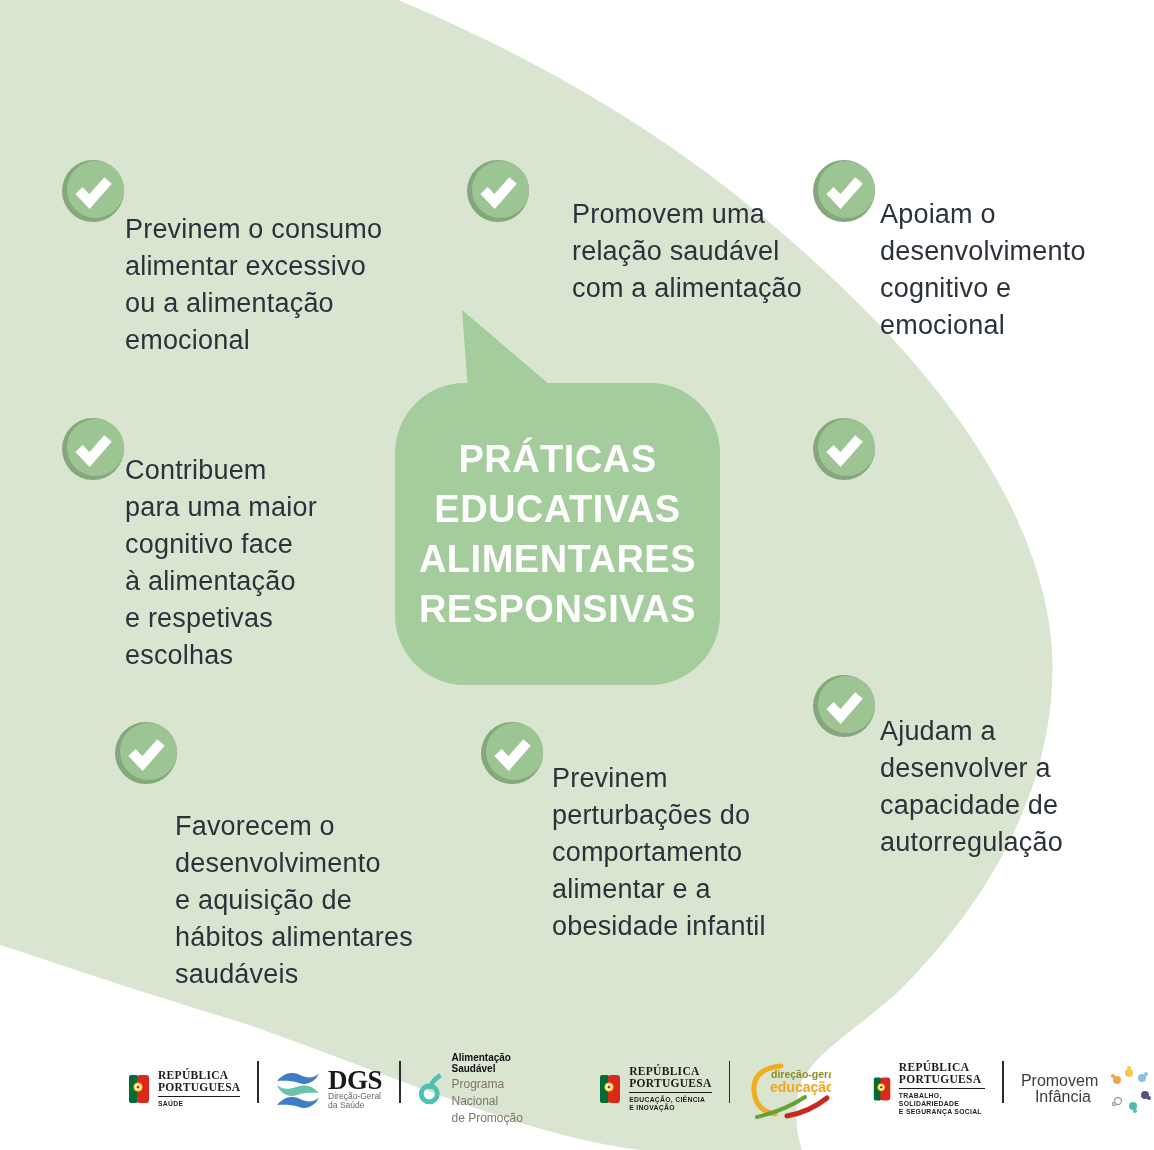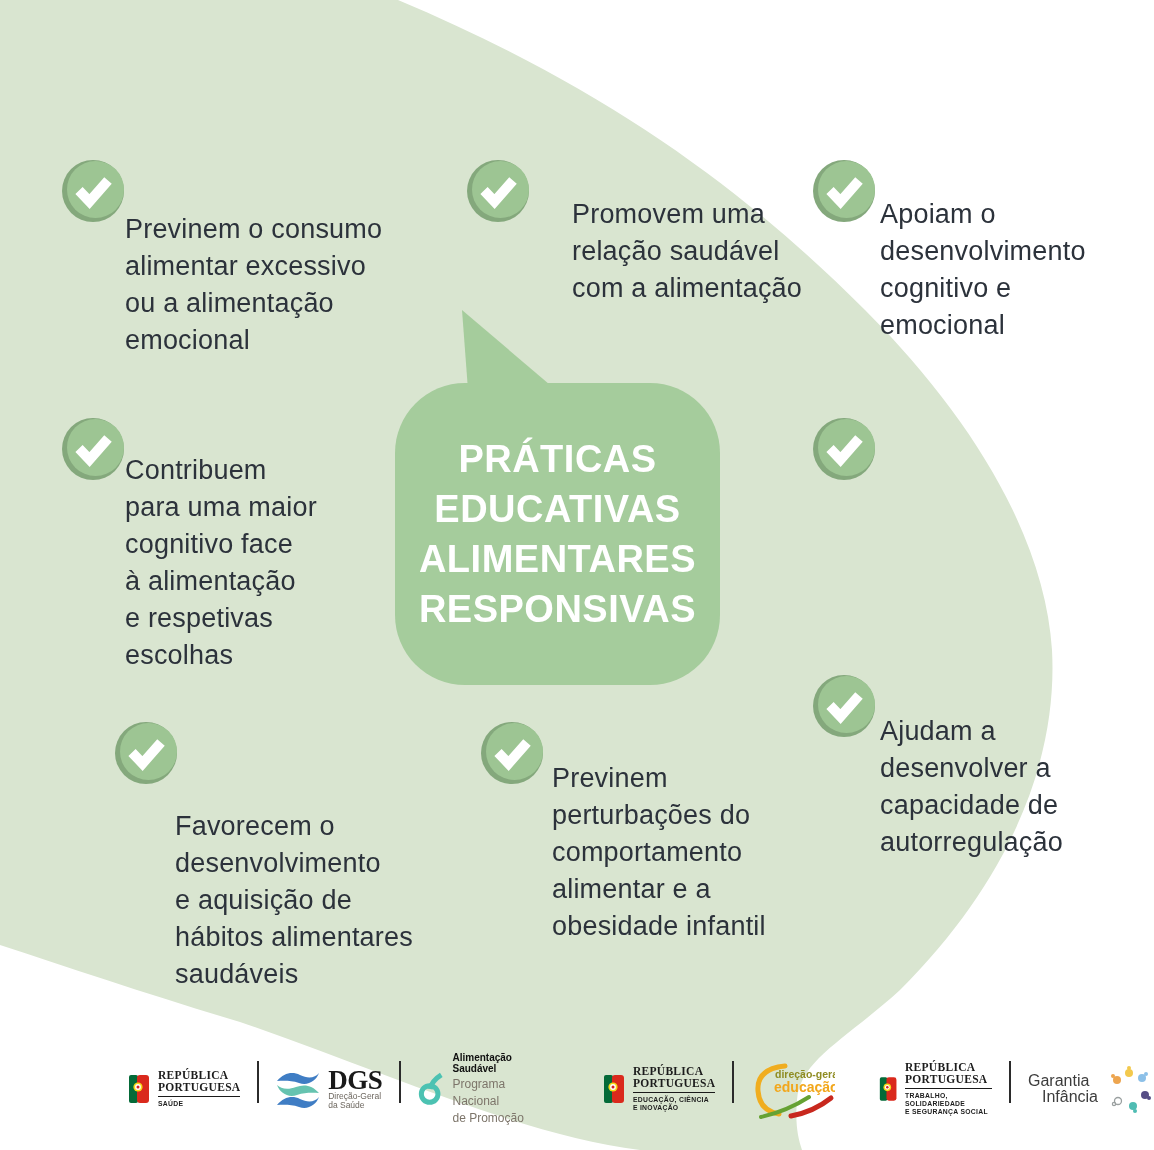--- a/index.html
+++ b/index.html
@@ -248,21 +248,21 @@
 PORTUGUESA</div>
         <div class="rp-dept pre">TRABALHO, SOLIDARIEDADE
 E SEGURANÇA SOCIAL</div>
       </div>
     </div>
 
     <div class="divider"></div>
 
     <div class="lg">
       <div class="gar-name">
-        <div>Garantia</div>
+        <div>Promovem</div>
         <div class="gar-line2">Infância</div>
       </div>
       <svg width="48" height="48" viewBox="0 0 48 48">
         <g fill="#eda54f">
             <circle cx="11" cy="15" r="4"></circle>
             <circle cx="7" cy="11" r="2"></circle>
           </g>
         <g fill="#f3c94d">
             <circle cx="23" cy="8" r="4"></circle>
             <circle cx="23" cy="3" r="2"></circle>

